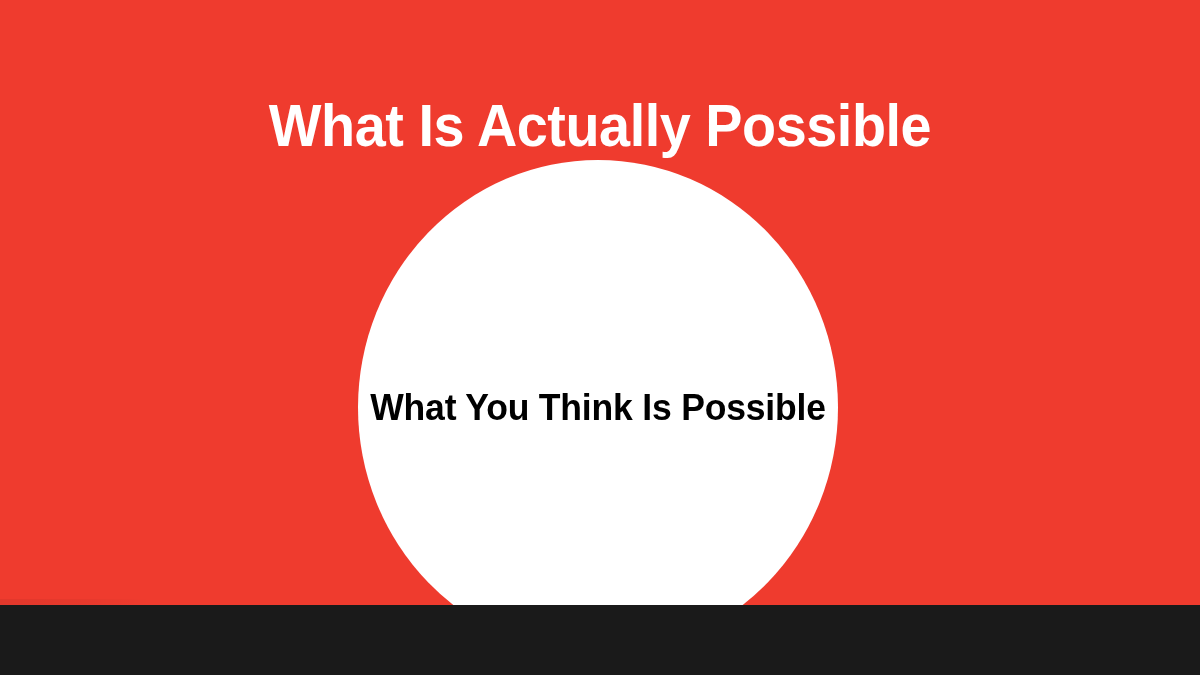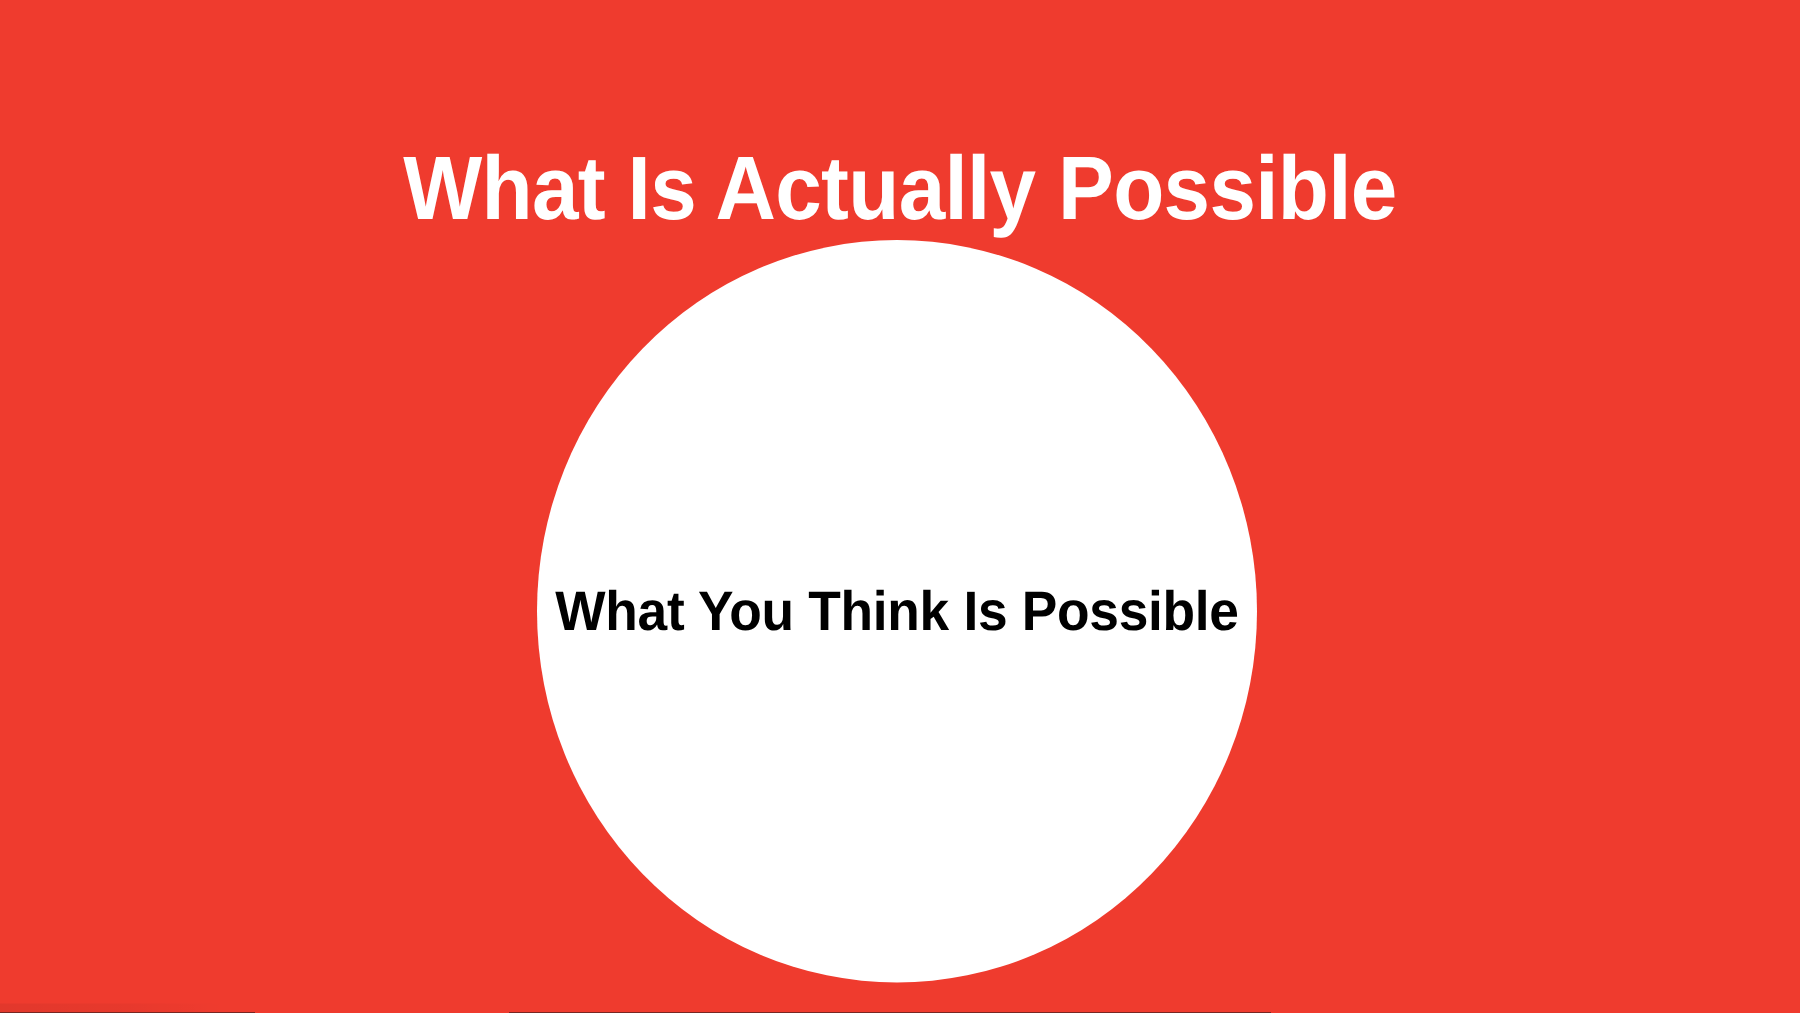--- a/index.html
+++ b/index.html
@@ -5,21 +5,21 @@
 <style>
   html, body {
     margin: 0;
     padding: 0;
     background: #1a1a1a;
   }
 
   .slide {
     position: relative;
     width: 1200px;
-    height: 675px;
+    height: 605px;
     overflow: hidden;
     background: #ef3b2e;
     font-family: "Liberation Sans", "DejaVu Sans", sans-serif;
     -webkit-font-smoothing: antialiased;
   }
 
   
   .slide-title {
     position: absolute;
     left: 0;

